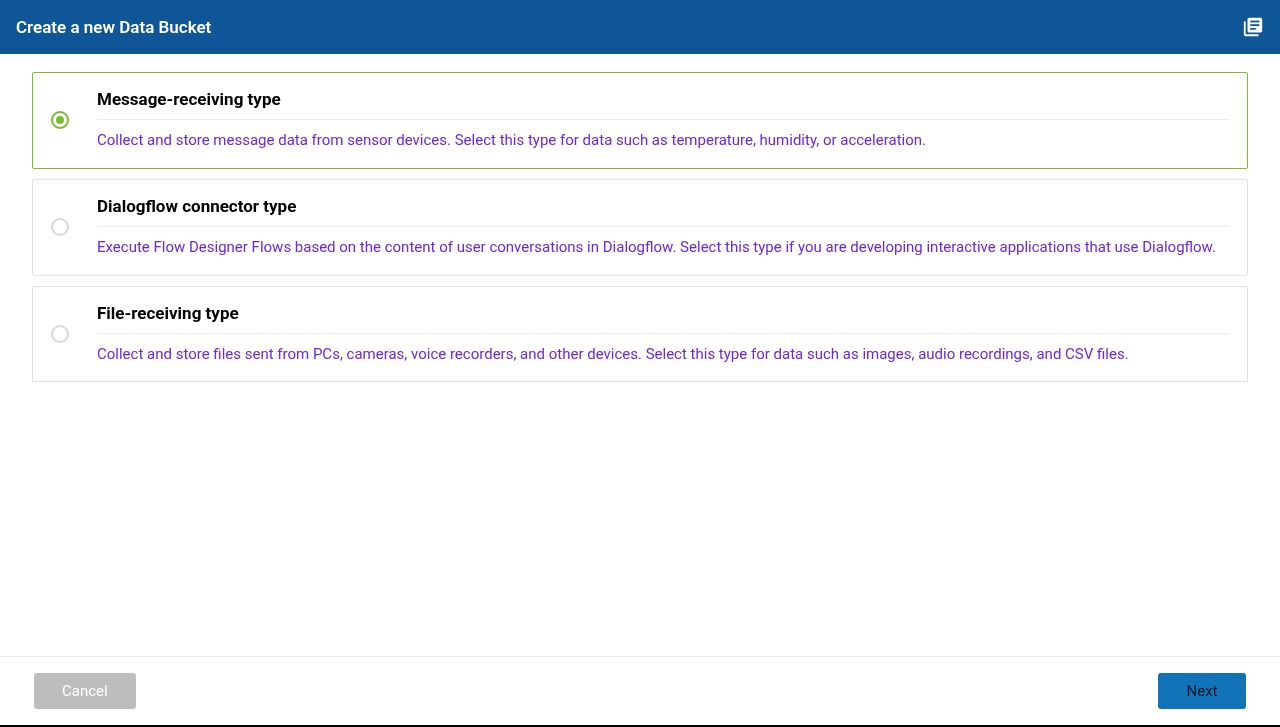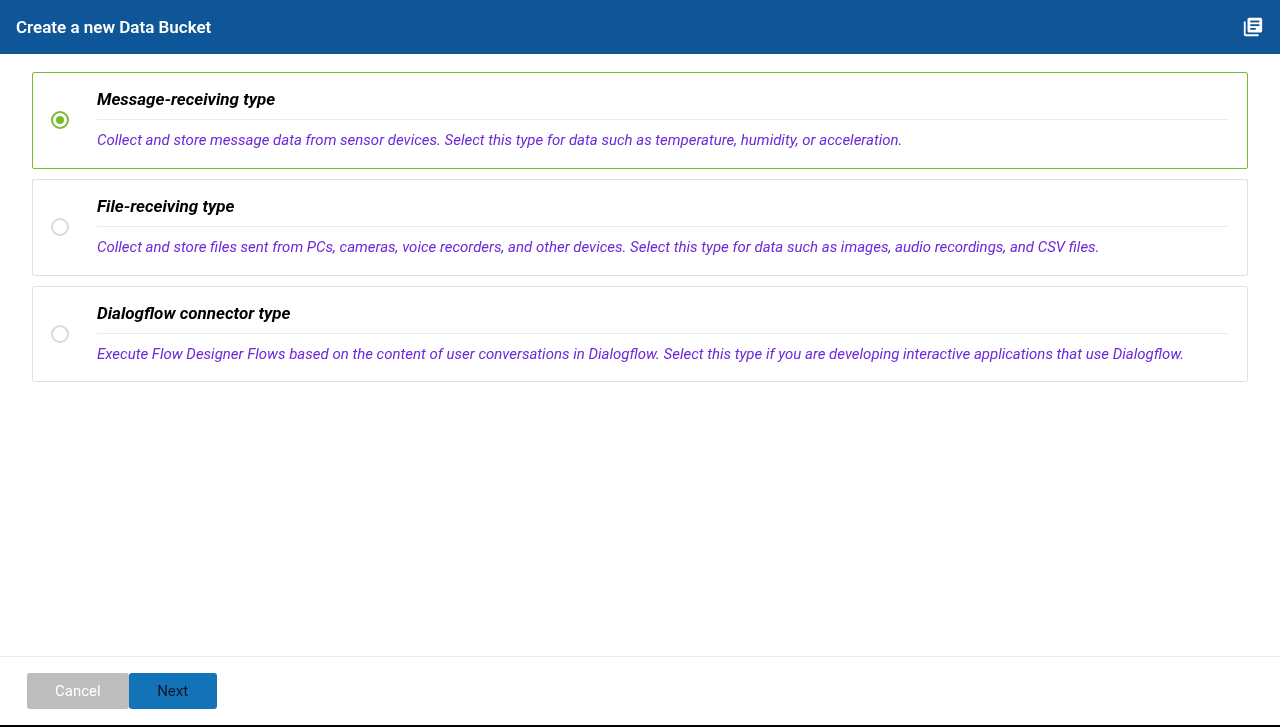--- a/index.html
+++ b/index.html
@@ -69,41 +69,42 @@
   .radio .dot {
     width: 8px;
     height: 8px;
     border-radius: 50%;
     background: transparent;
   }
   .option-card.selected .radio .dot {
     background: #7aba2f;
   }
 
-  .option-content { flex: 1; font-style: italic; }
+  .option-content { flex: 1; }
   .option-title {
     font-weight: 700;
     font-size: 17px;
     color: #000;
     padding-bottom: 10px;
     border-bottom: 1px solid #ececec;
   }
   .option-desc {
     padding-top: 10px;
     color: #6d28d9;
     font-size: 15px;
     line-height: 1.45;
   }
 
   
   .footer {
     border-top: 1px solid #ececec;
     border-bottom: 2px solid #000;
-    padding: 16px 27px;
+    padding: 16px 34px;
     display: flex;
+    justify-content: space-between;
     align-items: center;
   }
   .btn {
     border: none;
     border-radius: 3px;
     padding: 9px 28px;
     font-size: 15px;
     font-family: inherit;
     cursor: pointer;
     min-width: 88px;
@@ -143,31 +144,31 @@
       <div class="option-content">
         <div class="option-title">Message-receiving type</div>
         <div class="option-desc">Collect and store message data from sensor devices. Select this type for data such as temperature, humidity, or acceleration.</div>
       </div>
     </div>
     <div class="option-card">
       <div class="radio">
         <div class="dot"></div>
       </div>
       <div class="option-content">
-        <div class="option-title">File-receiving type</div>
-        <div class="option-desc">Collect and store files sent from PCs, cameras, voice recorders, and other devices. Select this type for data such as images, audio recordings, and CSV files.</div>
+        <div class="option-title">Dialogflow connector type</div>
+        <div class="option-desc">Execute Flow Designer Flows based on the content of user conversations in Dialogflow. Select this type if you are developing interactive applications that use Dialogflow.</div>
       </div>
     </div>
     <div class="option-card">
       <div class="radio">
         <div class="dot"></div>
       </div>
       <div class="option-content">
-        <div class="option-title">Dialogflow connector type</div>
-        <div class="option-desc">Execute Flow Designer Flows based on the content of user conversations in Dialogflow. Select this type if you are developing interactive applications that use Dialogflow.</div>
+        <div class="option-title">File-receiving type</div>
+        <div class="option-desc">Collect and store files sent from PCs, cameras, voice recorders, and other devices. Select this type for data such as images, audio recordings, and CSV files.</div>
       </div>
     </div>
   </div>
 
 <div class="footer">
   <button class="btn btn-cancel">Cancel</button>
   <button class="btn btn-next">Next</button>
 </div>
 
 </body></html>

